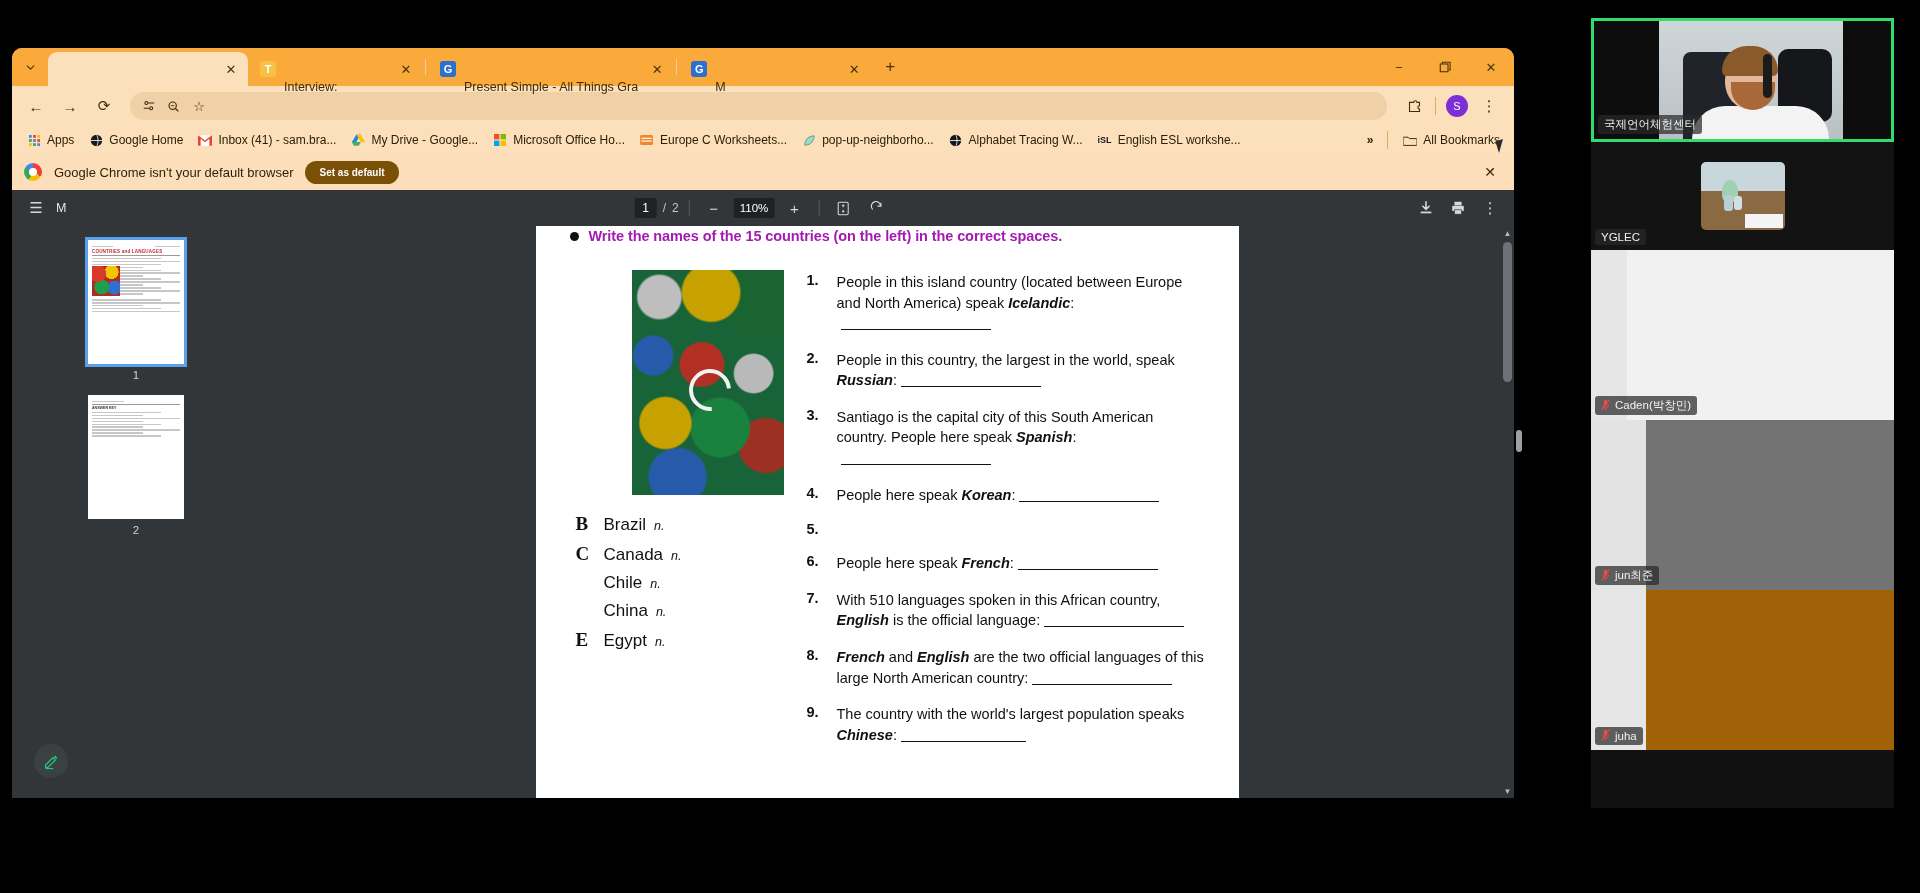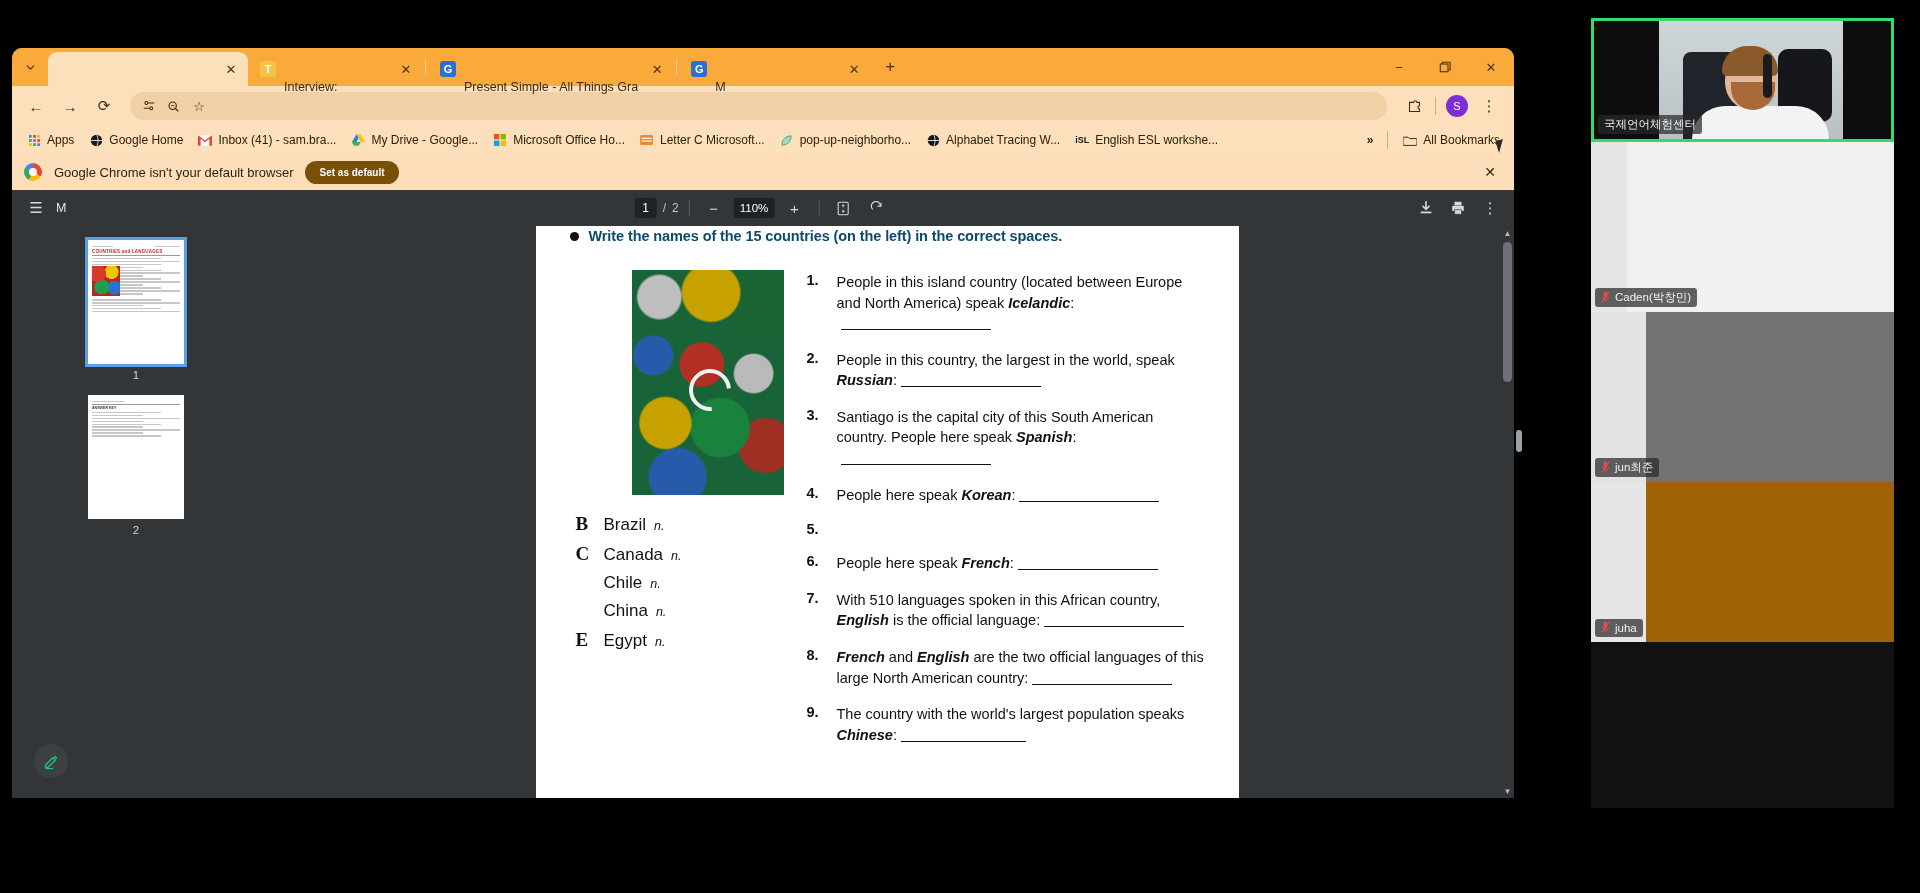--- a/index.html
+++ b/index.html
@@ -168,21 +168,21 @@
       #b02a1e;
   }
 
   .pagepane { flex:1 1 auto; display:flex; justify-content:center; overflow:hidden; position:relative; }
   .pdfpage {
     width: 703px; background:#fff; margin-top:0; position:relative;
     padding: 0 34px; overflow:hidden;
   }
   .instr {
     display:flex; align-items:center; gap:10px; font-weight:bold; font-size:14.5px;
-    color:#0c4a6e; padding-top: 2px; letter-spacing:-0.1px;
+    color:#a21caf; padding-top: 2px; letter-spacing:-0.1px;
   }
   .instr .bullet { width:9px; height:9px; border-radius:50%; background:#111; flex:0 0 9px; }
   .pagecols { display:flex; gap:22px; margin-top: 26px; }
   .leftcol { width: 215px; flex:0 0 215px; }
   .flagimg {
     width: 152px; height: 225px; margin-left: 62px;
     background:
       linear-gradient(135deg, rgba(0,0,0,.18) 0 100%),
       radial-gradient(circle at 18% 12%, #e8e8e8 0 9%, transparent 10%),
       radial-gradient(circle at 52% 10%, #f2c500 0 13%, transparent 14%),
@@ -443,21 +443,21 @@
       </div>
 
       <div class="bm">
         <span class="bmicon">
           <svg width="13" height="10" viewBox="0 0 14 11">
               <rect x="0" y="0" width="14" height="11" rx="1.5" fill="#f0852a"></rect>
               <rect x="1.5" y="3" width="11" height="1.3" fill="#fff"></rect>
               <rect x="1.5" y="6" width="11" height="1.3" fill="#fff"></rect>
             </svg>
         </span>
-        <span>Letter C Microsoft...</span>
+        <span>Europe C Worksheets...</span>
       </div>
 
       <div class="bm">
         <span class="bmicon">
           <svg width="13" height="13" viewBox="0 0 14 14">
               <path d="M2 12C2 5 7 2 12 2c0 5-3 10-10 10z" fill="#9ed9c8" stroke="#4a8a7b" stroke-width="0.8"></path>
             </svg>
         </span>
         <span>pop-up-neighborho...</span>
       </div>
@@ -743,20 +743,31 @@
         <div class="head"></div>
         <div class="hair"></div>
         <div class="beard"></div>
         <div class="hs"></div>
       </div>
       <div class="vname">
         <span>국제언어체험센터</span>
       </div>
     </div>
 
+    <div class="vtile v2">
+      <div class="pic">
+        <div class="plant"></div>
+        <div class="vase"></div>
+        <div class="vase2"></div>
+        <div class="card"></div>
+      </div>
+      <div class="vname">
+        <span>YGLEC</span>
+      </div>
+    </div>
 
     <div class="vtile v3">
       <div class="bandl"></div>
       <div class="vname">
         <span class="micoff">
           <svg width="9" height="12" viewBox="0 0 10 14">
               <rect x="3" y="1" width="4" height="7" rx="2" fill="#ef4a4a"></rect>
               <path d="M1.5 7a3.5 3.5 0 007 0" stroke="#ef4a4a" stroke-width="1.1" fill="none"></path>
               <line x1="5" y1="10.5" x2="5" y2="13" stroke="#ef4a4a" stroke-width="1.1"></line>
               <line x1="0.6" y1="13.4" x2="9.4" y2="0.6" stroke="#ef4a4a" stroke-width="1.3"></line>

